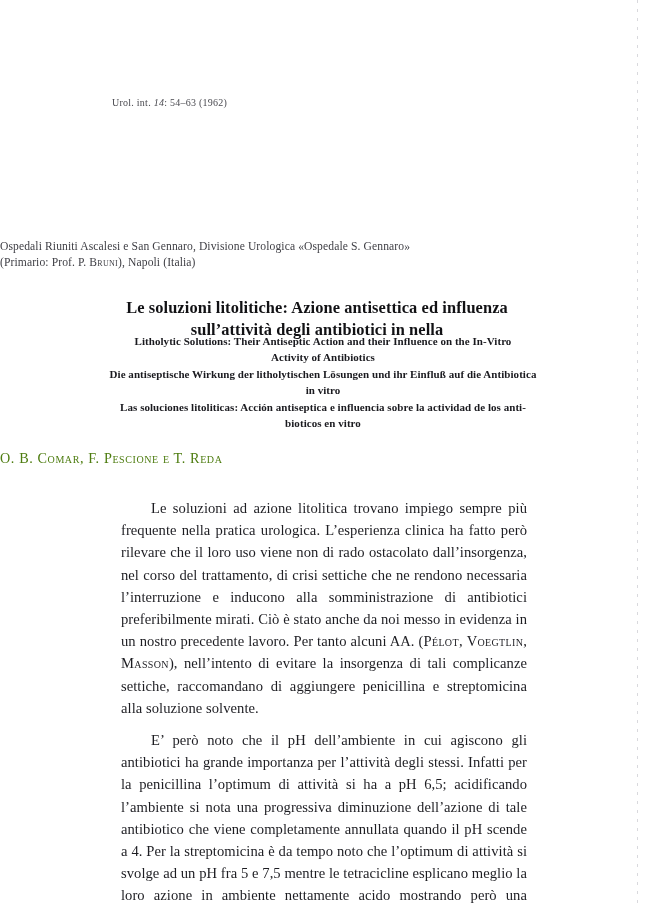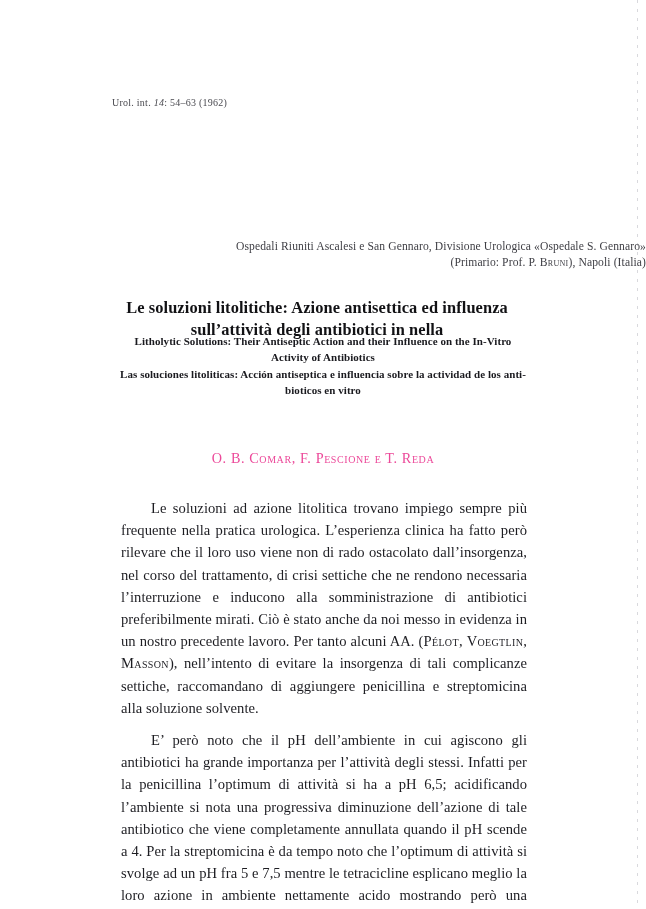--- a/index.html
+++ b/index.html
@@ -50,21 +50,21 @@
   .running-head .vol {
     font-style: italic;
   }
 
   
   .affiliation {
     position: absolute;
     top: 239px;
     left: 0;
     right: 0;
-    text-align: right;
+    text-align: left;
     font-size: 11.6px;
     line-height: 1.42;
     color: #3e3e44;
     letter-spacing: 0.1px;
   }
   .affiliation .sc {
     font-variant: small-caps;
     letter-spacing: 0.3px;
   }
 
@@ -102,25 +102,24 @@
     margin-left: -14px;
     margin-right: -14px;
   }
 
   
   .authors {
     position: absolute;
     top: 450px;
     left: 0;
     right: 0;
-    text-align: center;
     font-size: 14.2px;
     font-variant: small-caps;
     letter-spacing: 0.6px;
-    color: #ec4899;
+    color: #4d7c0f;
   }
 
   
   .body-text {
     position: absolute;
     top: 489px;
     left: 113px;
     width: 422px;
     font-size: 14.6px;
     line-height: 22.2px;
@@ -158,20 +157,21 @@
     <div><span>(Primario: Prof. P. </span><span class="sc">Bruni</span><span>), Napoli (Italia)</span></div>
   </div>
 
   <h1 class="title-main">
     <span>Le soluzioni litolitiche: Azione antisettica ed influenza</span><br>
     <span>sull’attività degli antibiotici in nella</span>
   </h1>
 
   <div class="subtitles">
       <div class="sub-block"><span>Litholytic Solutions: Their Antiseptic Action and their Influence on the In-Vitro</span><br><span>Activity of Antibiotics</span></div>
+      <div class="sub-block wide"><span>Die antiseptische Wirkung der litholytischen Lösungen und ihr Einfluß auf die Antibiotica</span><br><span>in vitro</span></div>
       <div class="sub-block wide"><span>Las soluciones litoliticas: Acción antiseptica e influencia sobre la actividad de los anti-</span><br><span>bioticos en vitro</span></div>
     </div>
 
   <div class="authors">O. B. Comar, F. Pescione e T. Reda</div>
 
   <div class="body-text">
       <p><span>Le soluzioni ad azione litolitica trovano impiego sempre più frequente nella pratica urologica. L’esperienza clinica ha fatto però rilevare che il loro uso viene non di rado ostacolato dall’insorgenza, nel corso del trattamento, di crisi settiche che ne rendono necessaria l’interruzione e inducono alla somministrazione di antibiotici preferibilmente mirati. Ciò è stato anche da noi messo in evidenza in un nostro precedente lavoro. Per tanto alcuni AA. (</span><span class="sc">Pélot</span><span>, </span><span class="sc">Voegtlin</span><span>, </span><span class="sc">Masson</span><span>), nell’intento di evitare la insorgenza di tali complicanze settiche, raccomandano di aggiungere penicillina e streptomicina alla soluzione solvente.</span></p>
       <p><span>E’ però noto che il pH dell’ambiente in cui agiscono gli antibiotici ha grande importanza per l’attività degli stessi. Infatti per la penicillina l’optimum di attività si ha a pH 6,5; acidificando l’ambiente si nota una progressiva diminuzione dell’azione di tale antibiotico che viene completamente annullata quando il pH scende a 4. Per la streptomicina è da tempo noto che l’optimum di attività si svolge ad un pH fra 5 e 7,5 mentre le tetracicline esplicano meglio la loro azione in ambiente nettamente acido mostrando però una notevole resistenza anche a valori nettamente alcalini ad</span></p>
     </div>
 

